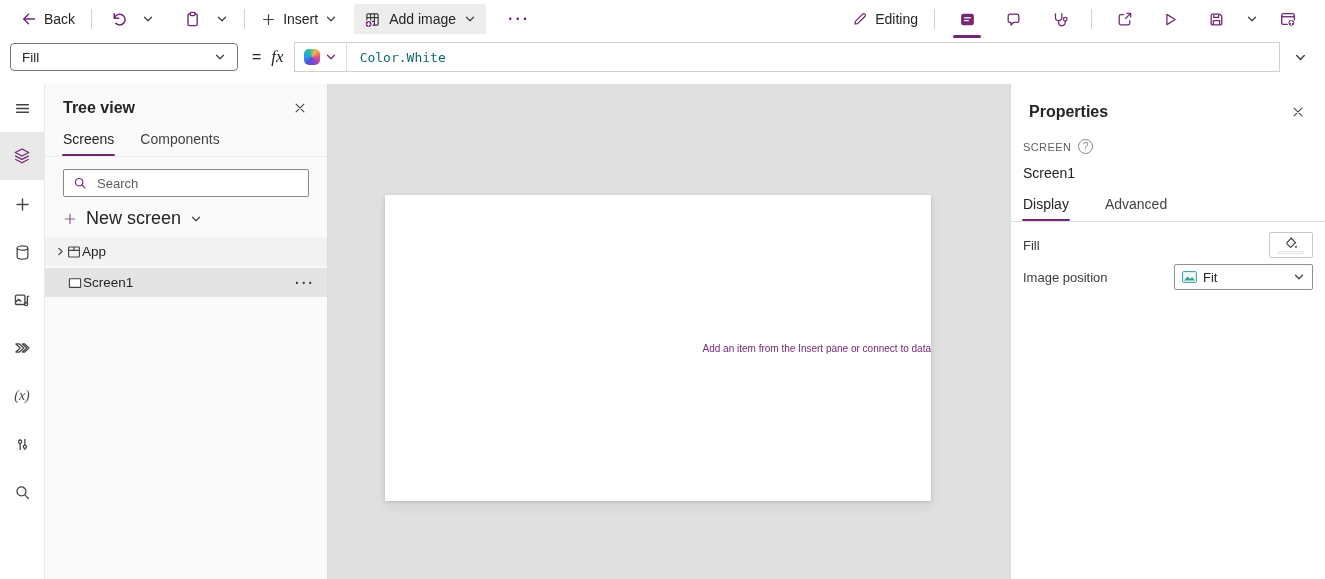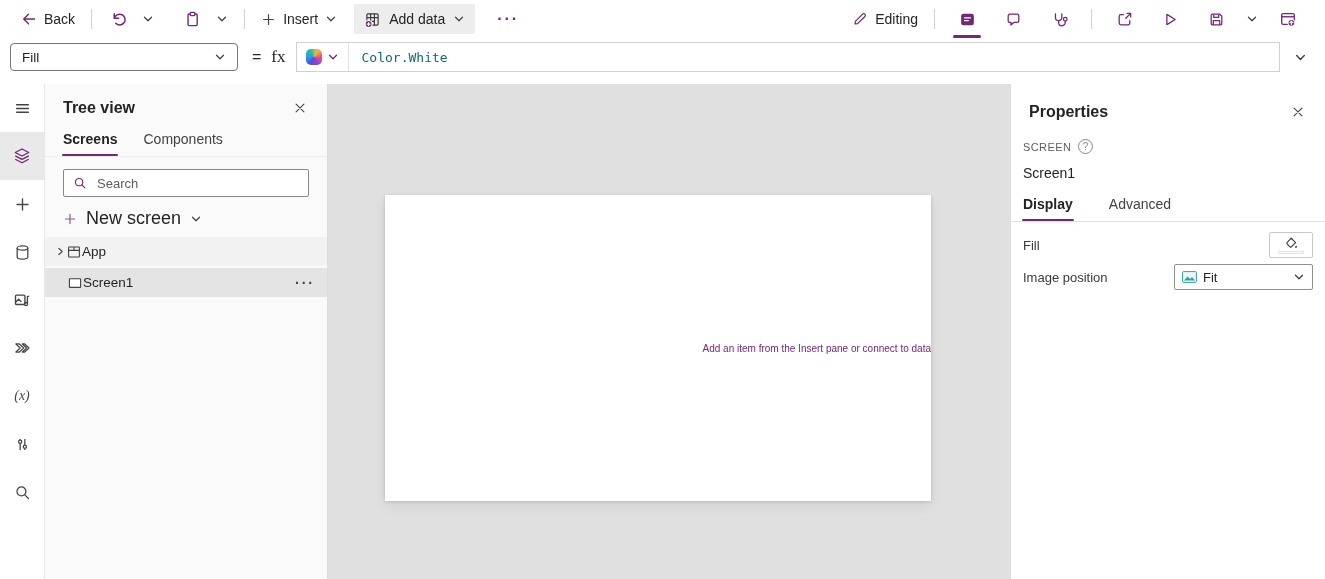--- a/index.html
+++ b/index.html
@@ -33,21 +33,21 @@
   .active-underline { position:absolute; left:9px; right:9px; bottom:-4px; height:3px;
     background:#742774; border-radius:2px; }
 
   
   .formula-bar { position:absolute; top:38px; left:0; right:0; height:38px;
     display:flex; align-items:center; padding:0 10px; background:#fff; }
   .property-select { width:228px; height:28px; border:1px solid #767676; border-radius:4px;
     background:#fff; display:flex; align-items:center; justify-content:space-between;
     padding:0 11px; font-size:13.5px; cursor:pointer; }
   .equals { font-size:16px; color:#242424; margin:0 0 0 14px; }
-  .fx { font-family:"Liberation Serif", serif; font-size:17px; margin:0 10px; }
+  .fx { font-family:"Liberation Serif", serif; font-style:italic; font-size:17px; margin:0 10px; }
   .formula-box { flex:1; height:30px; border:1px solid #d1d1d1; display:flex; align-items:center;
     background:#fff; }
   .copilot-cell { display:flex; align-items:center; gap:5px; padding:0 9px; height:100%;
     border-right:1px solid #e1e1e1; cursor:pointer; }
   .copilot-glyph { width:16px; height:16px; border-radius:5px;
     background:conic-gradient(from 210deg,#4c52d9,#2e98f0,#1fc0a3,#f2b943,#e2567c,#9a3fd1,#4c52d9); }
   .formula-text { font-family:"DejaVu Sans Mono","Liberation Mono",monospace; font-size:13px;
     color:#0f6b6b; padding:0 13px; flex:1; cursor:text; white-space:pre; }
   .expand-chev { width:30px; height:30px; display:flex; align-items:center; justify-content:center;
     color:#424242; margin-left:5px; cursor:pointer; }
@@ -63,21 +63,21 @@
   
   .tree-panel { position:absolute; left:45px; top:84px; bottom:0; width:283px;
     background:#fafafa; border-right:1px solid #dcdcdc; }
   .tp-header { display:flex; align-items:center; justify-content:space-between;
     padding:13px 16px 4px 18px; }
   .panel-title { font-size:16px; font-weight:700; color:#242424; }
   .close-btn { width:22px; height:22px; display:flex; align-items:center; justify-content:center;
     color:#424242; cursor:pointer; }
   .tp-tabs { display:flex; gap:26px; padding:8px 18px 0; border-bottom:1px solid #ececec; }
   .tab { font-size:14px; color:#424242; padding-bottom:9px; position:relative; cursor:pointer; }
-  .tab.active { color:#242424; font-weight:700;text-align:center; }
+  .tab.active { color:#242424; font-weight:400;text-align:center; }
   .tab.active::after { content:""; position:absolute; left:-1px; right:-1px; bottom:0;
     height:2.5px; background:#742774; border-radius:2px; }
   .search-box { margin:12px 18px 0; height:28px; background:#fff; border:1px solid #8a8886;
     border-radius:2px; display:flex; align-items:center; gap:8px; padding:0 9px; }
   .search-box input { border:none; outline:none; background:transparent; flex:1;
     font-size:13px; font-family:inherit; color:#242424; }
   .search-box input::placeholder { color:#605e5c; }
   .new-screen { display:flex; align-items:center; gap:9px; margin:11px 18px 8px;
     font-size:18px; color:#242424; cursor:pointer; }
   .tree-rows { margin-top:4px; }
@@ -183,21 +183,21 @@
     <span>
       <svg width="17" height="17" viewBox="0 0 16 16" fill="none">
           <g stroke="#3b3a39" stroke-width="1.1">
             <rect x="2.7" y="2.7" width="10.6" height="10.6" rx="1"></rect>
             <path d="M2.7 6.2h10.6M2.7 9.8h7M6.2 2.7v10.6M9.8 2.7v10.6"></path>
           </g>
           <circle cx="4.3" cy="12.3" r="3.3" fill="#742774" stroke="#ffffff" stroke-width="1"></circle>
           <path d="M4.3 10.9v2.8M2.9 12.3h2.8" stroke="#fff" stroke-width="1.1" stroke-linecap="round"></path>
         </svg>
     </span>
-    <span>Add data</span>
+    <span>Add image</span>
     <span class="gray-ic">
       <svg width="12" height="12" viewBox="0 0 12 12" fill="none" stroke="currentColor" stroke-width="1.3" stroke-linecap="round" stroke-linejoin="round">
           <path d="M2.5 4.2 6 7.8l3.5-3.6"></path>
         </svg>
     </span>
   </div>
   <div class="more-dots" style="margin-left:12px;">···</div>
 
   <div class="topbar-right">
     <div class="tb-btn">

